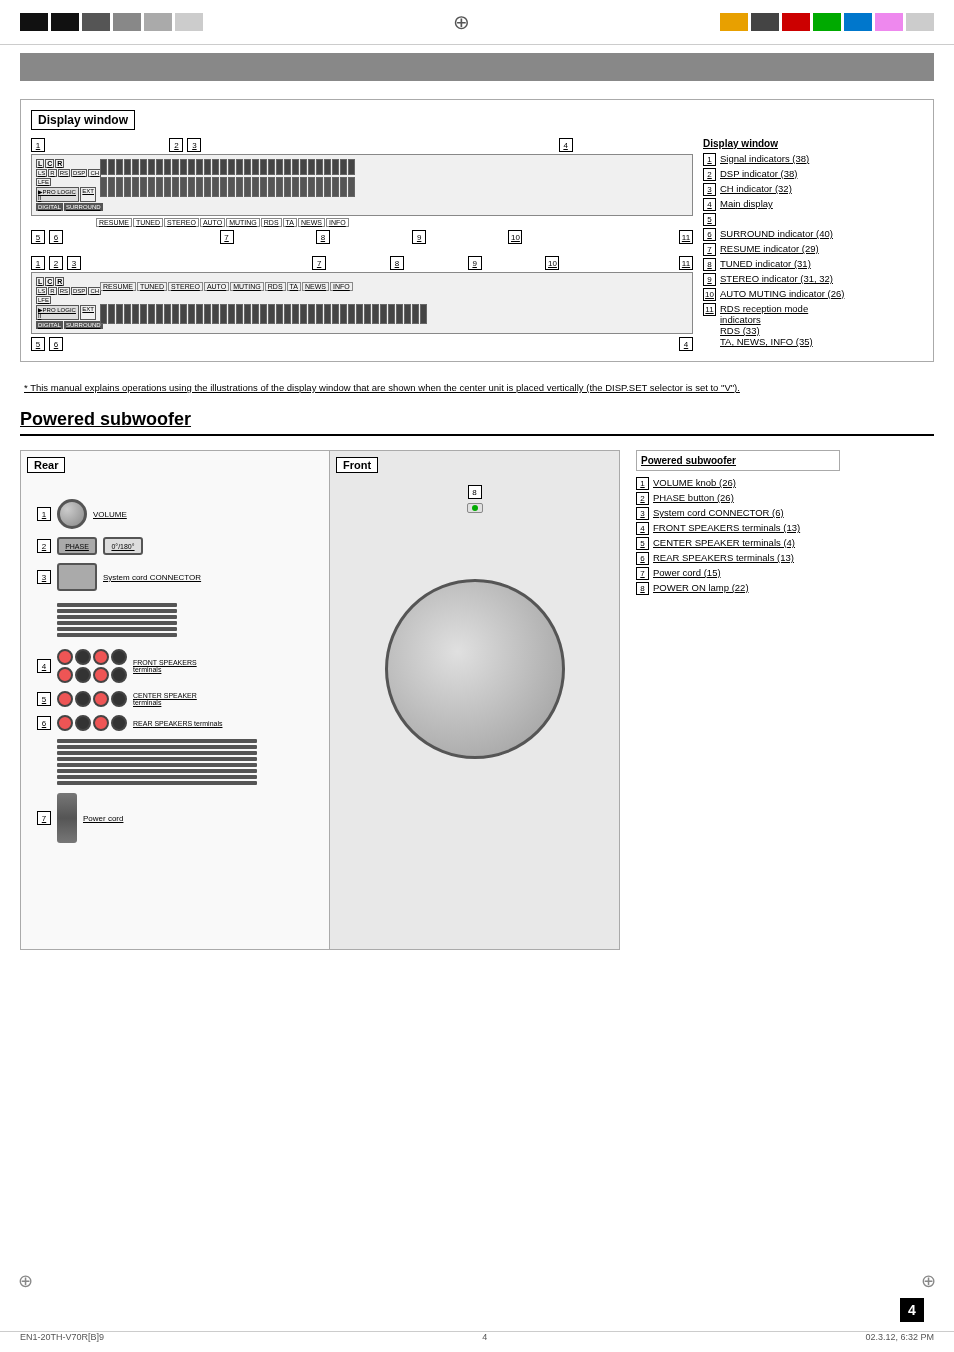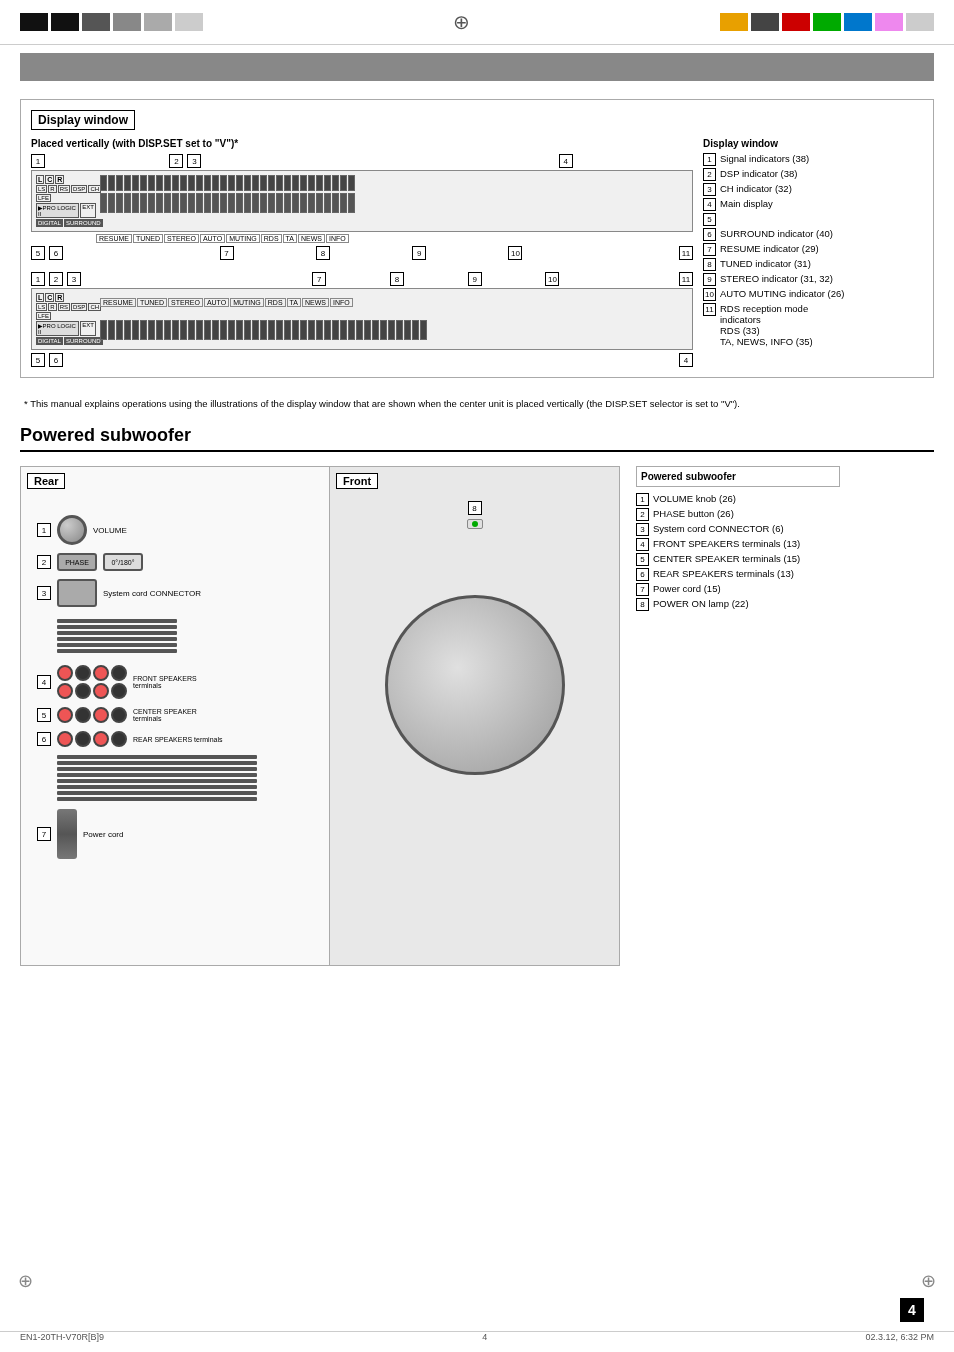--- a/index.html
+++ b/index.html
@@ -42,20 +42,21 @@
     
     .title-band {
       background: #888;
       height: 28px;
       margin: 8px 20px;
     }
 
     
     .main-content {
       padding: 10px 20px;
+      text-decoration: underline;
     }
 
     
     .display-window-section {
       border: 1px solid #aaa;
       padding: 10px;
       margin-bottom: 20px;
     }
     .section-title-box {
       border: 1px solid #000;
@@ -320,21 +321,20 @@
 
 <div class="main-content">
 
   <div class="display-window-section">
     <div class="section-title-box">Display window</div>
 
     <div class="display-diagrams">
 
       <div class="diagram-area">
 
-        <div class="diagram-label">Placed vertically (with DISP.SET set to "V")*</div>
         <div style="position:relative; margin-bottom: 12px;">
 
           <div style="display:flex; gap:4px; align-items:center; margin-bottom:2px; font-size:9px;">
             <span class="num-tag">1</span>
             <span style="flex:1"></span>
             <span class="num-tag">2</span>
             <span class="num-tag">3</span>
             <span style="flex:3"></span>
             <span class="num-tag">4</span>
             <span style="flex:1"></span>
@@ -764,21 +764,21 @@
       <div class="legend-item">
         <span class="legend-num">3</span>
         <span class="legend-text">System cord CONNECTOR (6)</span>
       </div>
       <div class="legend-item">
         <span class="legend-num">4</span>
         <span class="legend-text">FRONT SPEAKERS terminals (13)</span>
       </div>
       <div class="legend-item">
         <span class="legend-num">5</span>
-        <span class="legend-text">CENTER SPEAKER terminals (15)</span>
+        <span class="legend-text">CENTER SPEAKER terminals (4)</span>
       </div>
       <div class="legend-item">
         <span class="legend-num">6</span>
         <span class="legend-text">REAR SPEAKERS terminals (13)</span>
       </div>
       <div class="legend-item">
         <span class="legend-num">7</span>
         <span class="legend-text">Power cord (15)</span>
       </div>
       <div class="legend-item">

